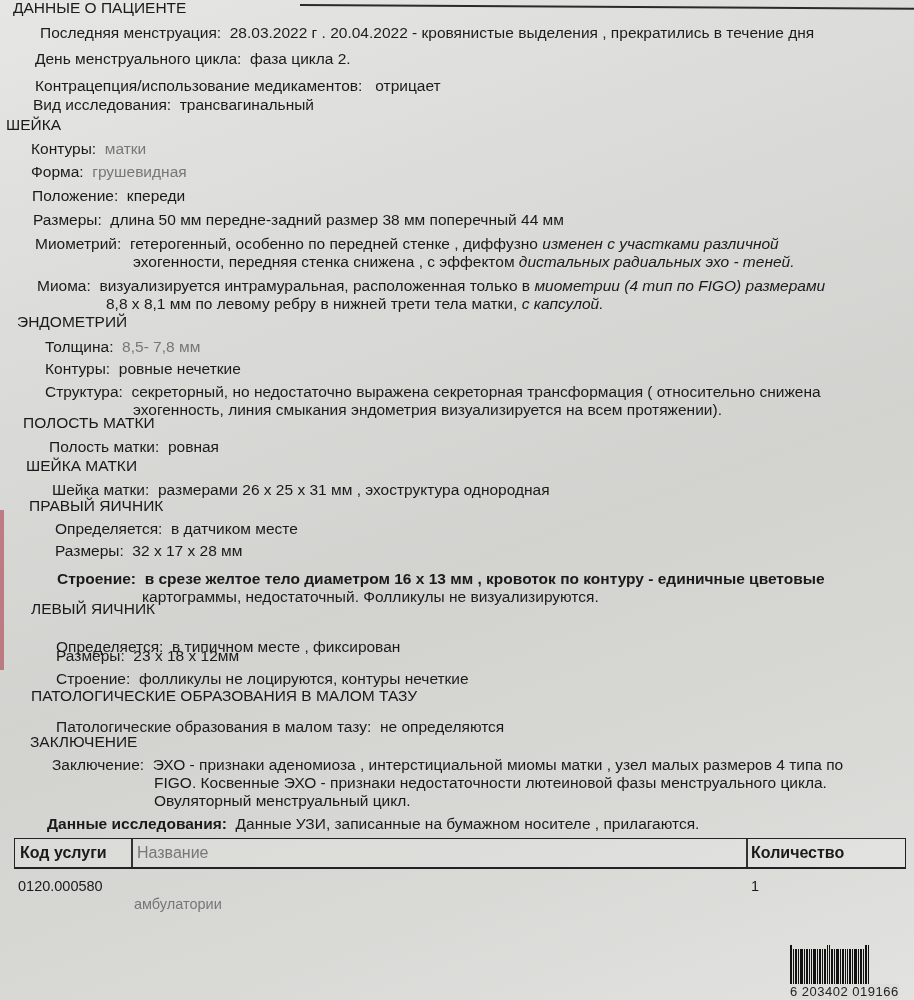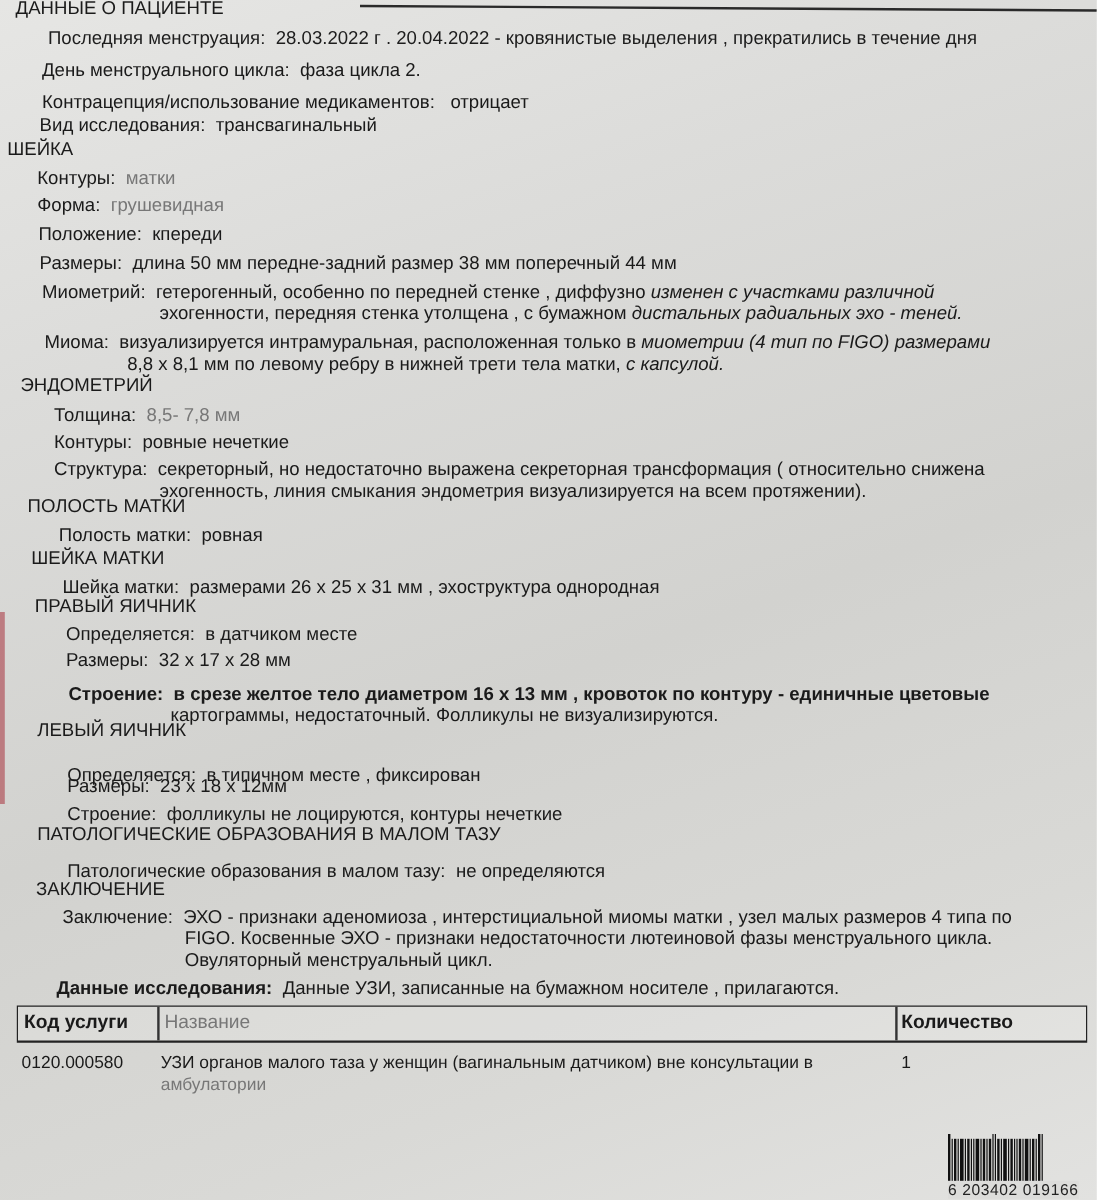--- a/index.html
+++ b/index.html
@@ -66,21 +66,21 @@
 </div>
 <div class="line" style="left:33px;top:211px;">
   <span>Размеры:</span>&nbsp;
   <span>длина  50 мм  передне-задний размер  38 мм  поперечный 44 мм</span>
 </div>
 <div class="line" style="left:35px;top:235px;">
   <span>Миометрий:</span>&nbsp;
   <span>гетерогенный, особенно по передней  стенке ,  диффузно  </span><span class="it">изменен с участками различной</span>
 </div>
 <div class="line" style="left:133px;top:253px;">
-  <span>эхогенности, передняя стенка  утолщена ,  с бумажном  </span><span class="it">дистальных  радиальных  эхо - теней.</span>
+  <span>эхогенности, передняя стенка  снижена ,  с эффектом  </span><span class="it">дистальных  радиальных  эхо - теней.</span>
 </div>
 <div class="line" style="left:37px;top:277px;">
   <span>Миома:</span>&nbsp;
   <span>визуализируется  интрамуральная, расположенная только в </span><span class="it">миометрии (4 тип по FIGO) размерами</span>
 </div>
 <div class="line" style="left:106px;top:295px;">
   <span>8,8  x  8,1 мм по  левому ребру  в нижней  трети тела матки,  </span><span class="it">с капсулой.</span>
 </div>
 
 <div class="line h" style="left:17px;top:313px;">ЭНДОМЕТРИЙ</div>
@@ -161,21 +161,20 @@
 <div class="table">
   <div class="thead">
     <span class="th b" style="left:5px;">Код услуги</span>
     <div class="col-div" style="left:116px;"></div>
     <span class="th faint" style="left:122px;">Название</span>
     <div class="col-div" style="left:731px;"></div>
     <span class="th b" style="left:736px;">Количество</span>
   </div>
   <div style="position:relative;height:44px;">
     <span class="tcell" style="left:4px;top:8px;">0120.000580</span>
-    <span class="tcell" style="left:120px;top:8px;">УЗИ органов малого таза у женщин (вагинальным датчиком) вне консультации в</span>
     <span class="tcell faint" style="left:120px;top:26px;">амбулатории</span>
     <span class="tcell" style="left:737px;top:8px;">1</span>
   </div>
 </div>
 
 <div class="barcode">
   <div class="bar" style="width:2px;height:48px"></div>
     <div class="bar" style="width:1px"></div>
     <div class="bar" style="width:2px"></div>
     <div class="bar" style="width:1px"></div>

